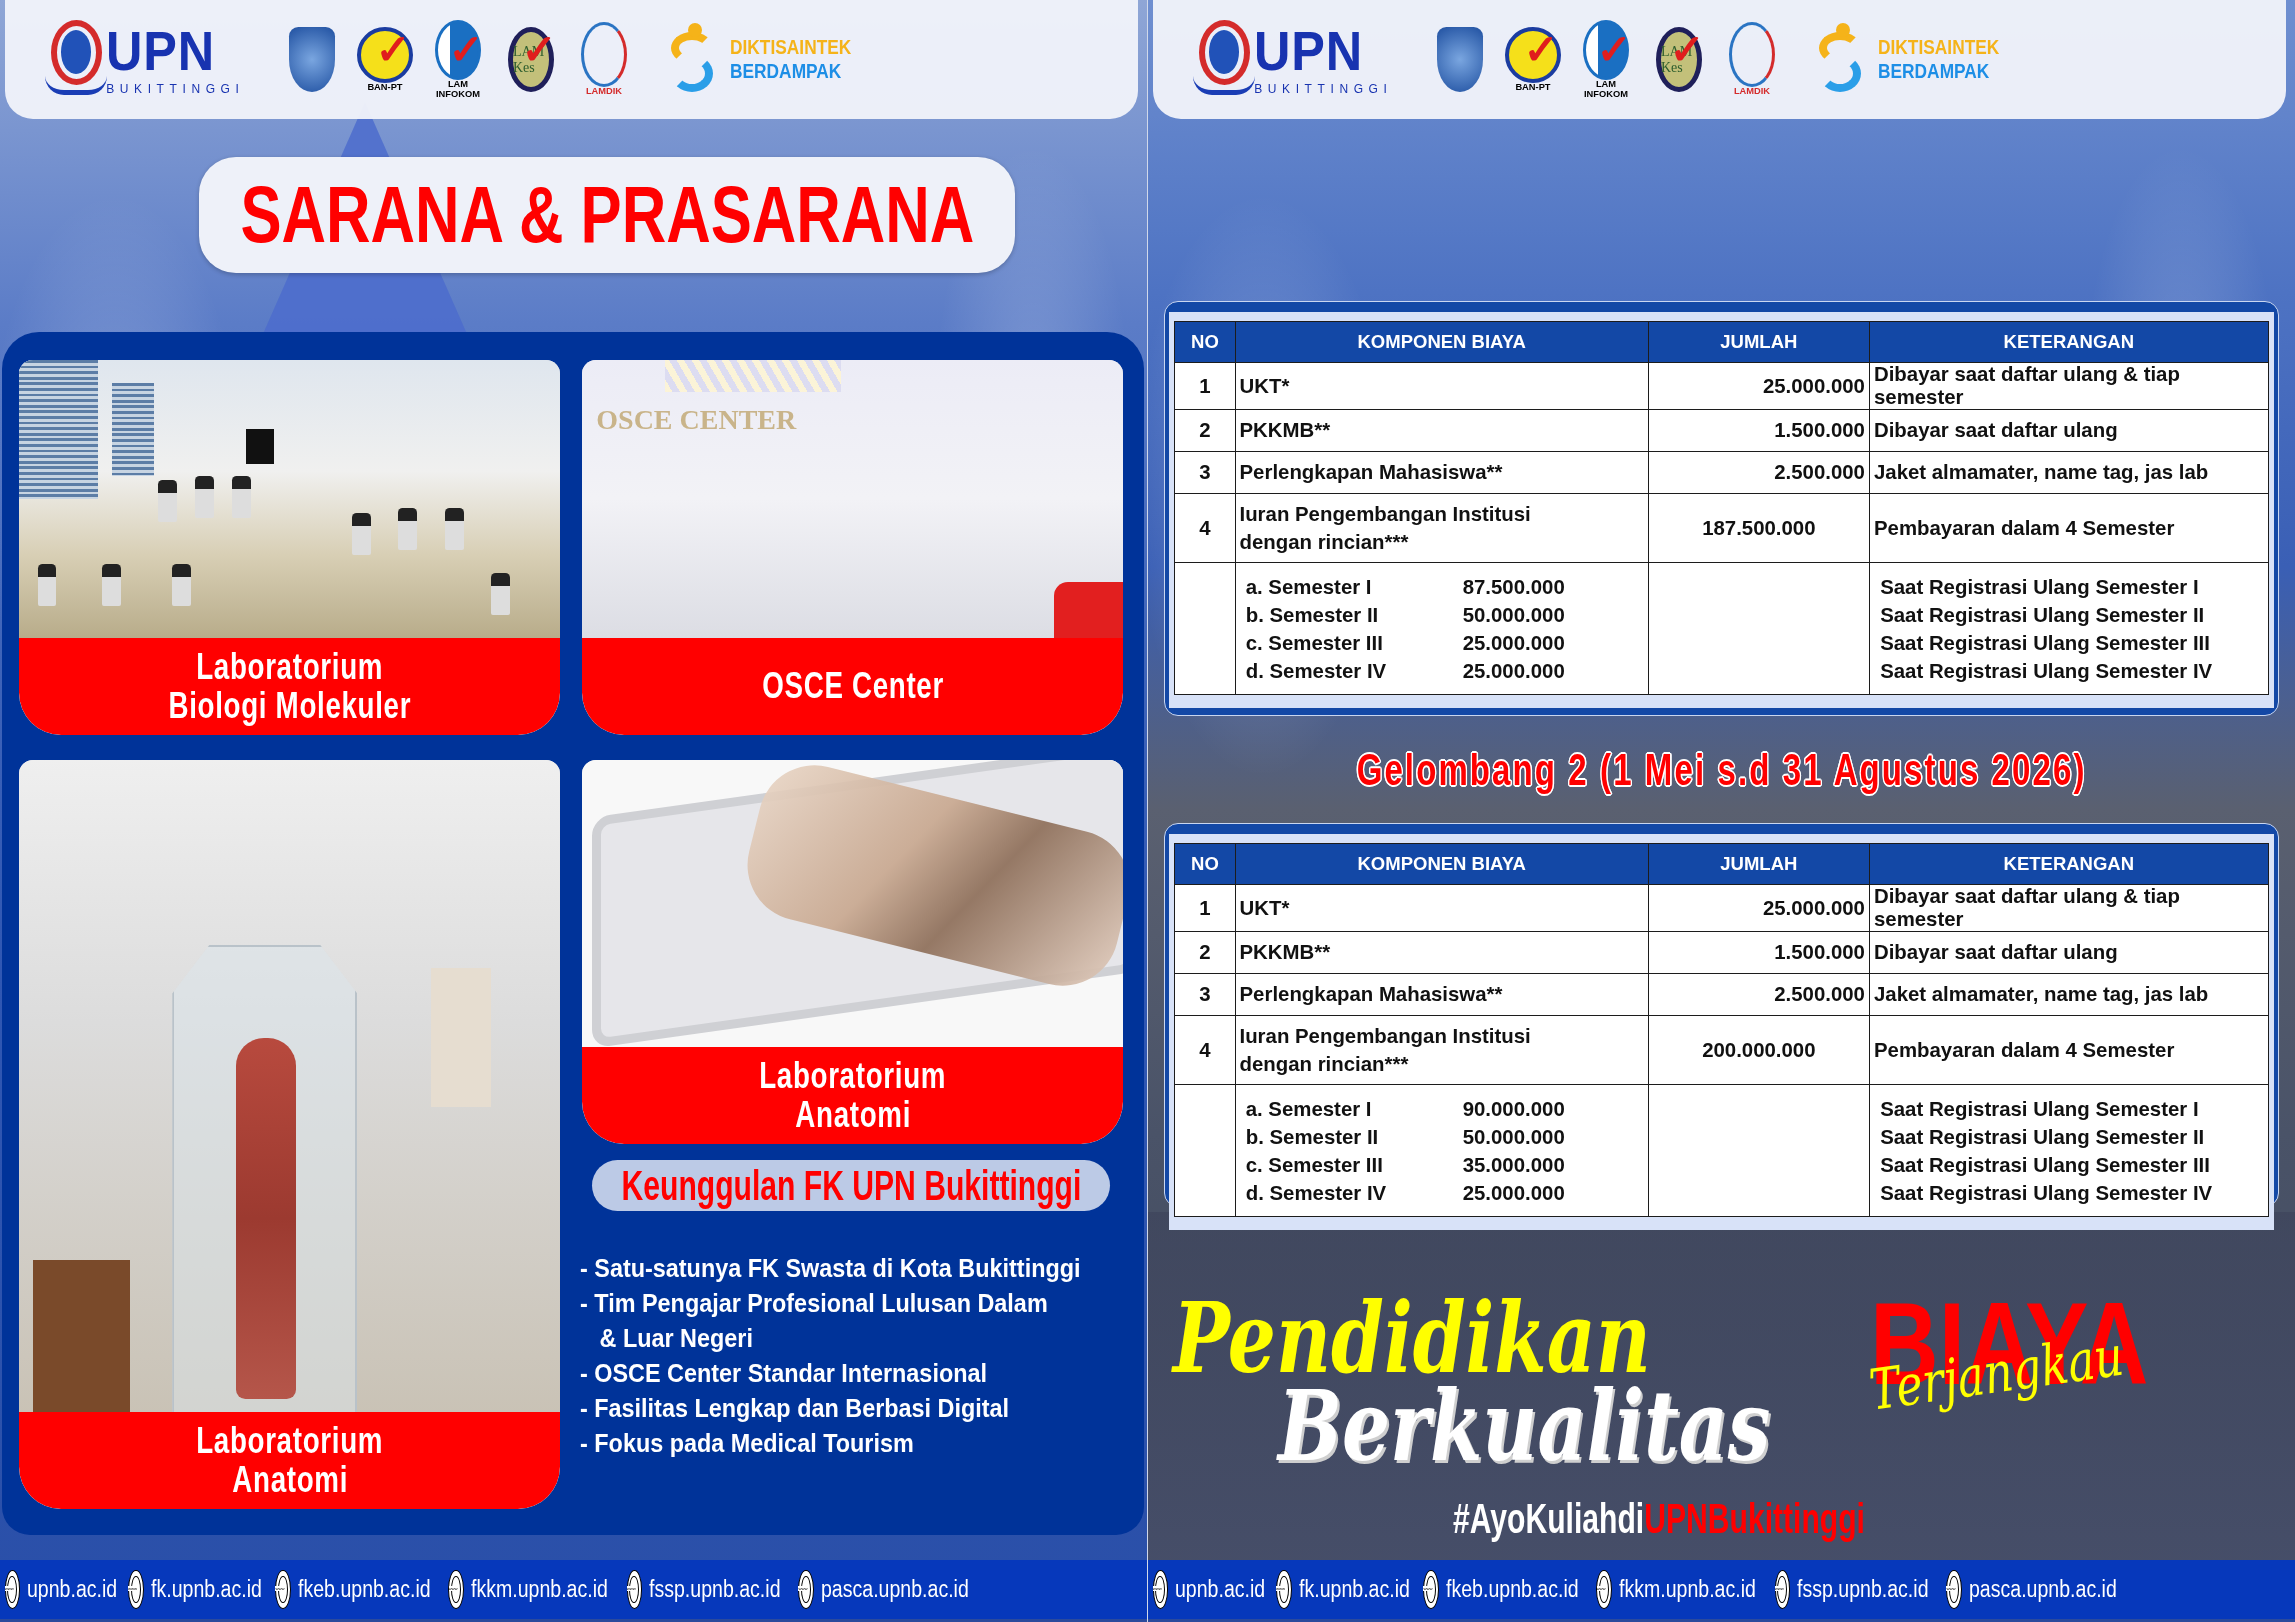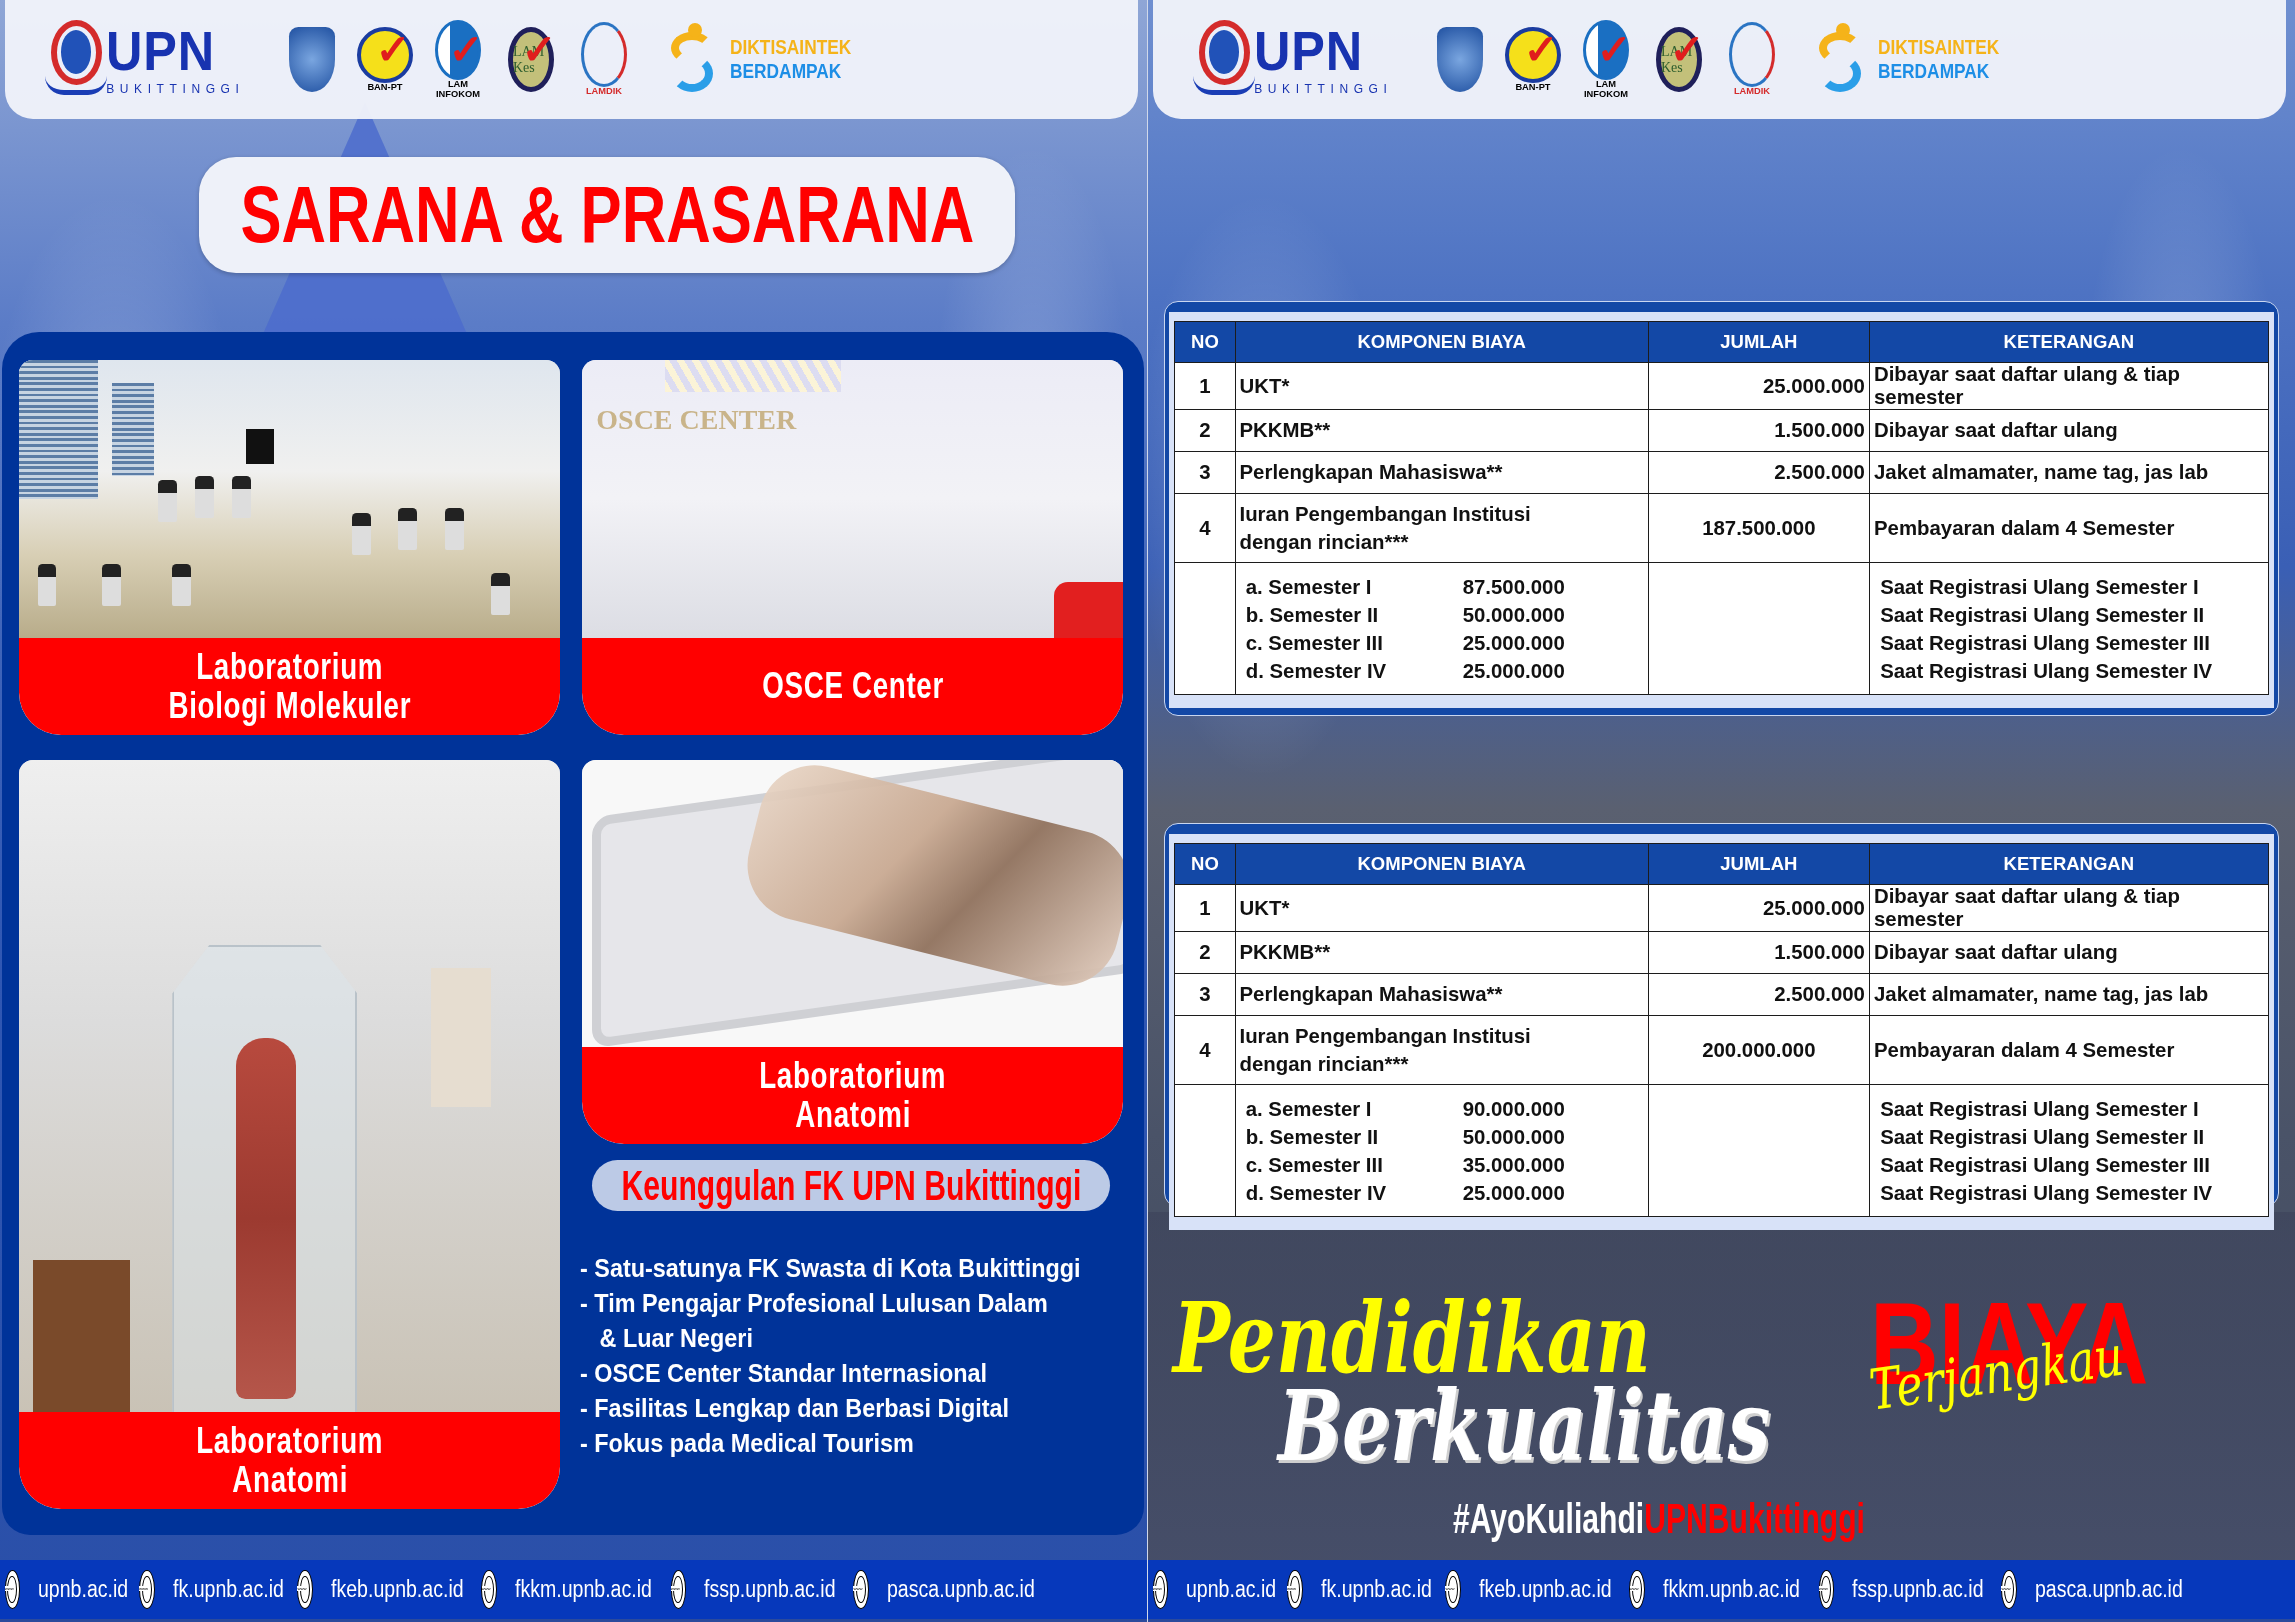--- a/index.html
+++ b/index.html
@@ -89,21 +89,21 @@
   .p-anat2 .tablet { position: absolute; left: 9.3px; top: 18.5px; width: 546px; height: 231px; background: #e6e6ea; border: 9.3px solid #cfd0d4; border-radius: 18.5px; transform: skewY(-8deg); }
   .p-anat2 .skel { position: absolute; left: 167px; top: 37px; width: 379px; height: 157px; background: linear-gradient(120deg, #e9d6c6, #c8a78e 40%, #8c6c56 60%, #e3cdbd); border-radius: 56px; transform: rotate(14deg); opacity: .9; }
 
   .adv-pill { position: absolute; left: 592px; top: 1160px; width: 518px; height: 51px; background: #bccae6; border-radius: 28px; display: flex; align-items: center; justify-content: center; }
   .adv-pill span { color: #f00; font-weight: 700; font-size: 43px; transform: scaleX(0.7); display: inline-block; white-space: nowrap; }
   .adv-list { position: absolute; left: 580px; top: 1251px; list-style: none; color: #fff; font-weight: 700; font-size: 26px; line-height: 35px; }
   .adv-list li { white-space: nowrap; transform: scaleX(0.9); transform-origin: left; }
 
   
   .footer { position: absolute; left: 0; bottom: 0; width: 100%; height: 59px; background: #0638bb; display: flex; align-items: center; padding-left: 4.6px; gap: 3.7px; }
-  .site { display: flex; align-items: center; gap: 18px; color: #fff; font-size: 23px; }
+  .site { display: flex; align-items: center; gap: 7px; color: #fff; font-size: 23px; }
   .site-text { transform: scaleX(0.85); transform-origin: left; display: inline-block; margin-right: -9.3px; }
   .globe-icon { width: 15.7px; height: 39px; border-radius: 50%; background: #fff; border: 1.9px solid #000; position: relative; flex: none; }
   .globe-icon::before { content: ""; position: absolute; left: 1.9px; right: 1.9px; top: 4.6px; bottom: 4.6px; border: 1.4px solid #000; border-radius: 50%; }
   .globe-icon::after { content: "www"; position: absolute; left: -0.9px; top: 15px; font-size: 4.2px; color: #000; background: #fff; }
 
   
   .wave { position: absolute; width: 100%; text-align: center; }
   .wave span { display: inline-block; font-weight: 700; color: #f00; font-size: 44px; letter-spacing: 2.8px; transform: scaleX(0.75);
     text-shadow: 1.9px 0 #fff, -1.9px 0 #fff, 0 1.9px #fff, 0 -1.9px #fff, 1.4px 1.4px #fff, -1.4px -1.4px #fff, 1.4px -1.4px #fff, -1.4px 1.4px #fff; white-space: nowrap; }
   .wave1 { top: 245px; }
@@ -421,20 +421,21 @@
               <div class="sub-line">Saat Registrasi Ulang Semester II</div>
               <div class="sub-line">Saat Registrasi Ulang Semester III</div>
               <div class="sub-line">Saat Registrasi Ulang Semester IV</div>
             </td>
           </tr>
         </tbody>
       </table>
     </div>
   </div>
 
+  <div class="wave wave2"><span>Gelombang 2 (1 Mei s.d 31 Agustus 2026)</span></div>
   <div class="tbl-frame tbl2">
     <div class="tbl-inner">
       <table>
         <colgroup>
             <col class="c-no">
             <col class="c-comp">
             <col class="c-amt">
             <col class="c-ket">
           </colgroup>
         <thead>

